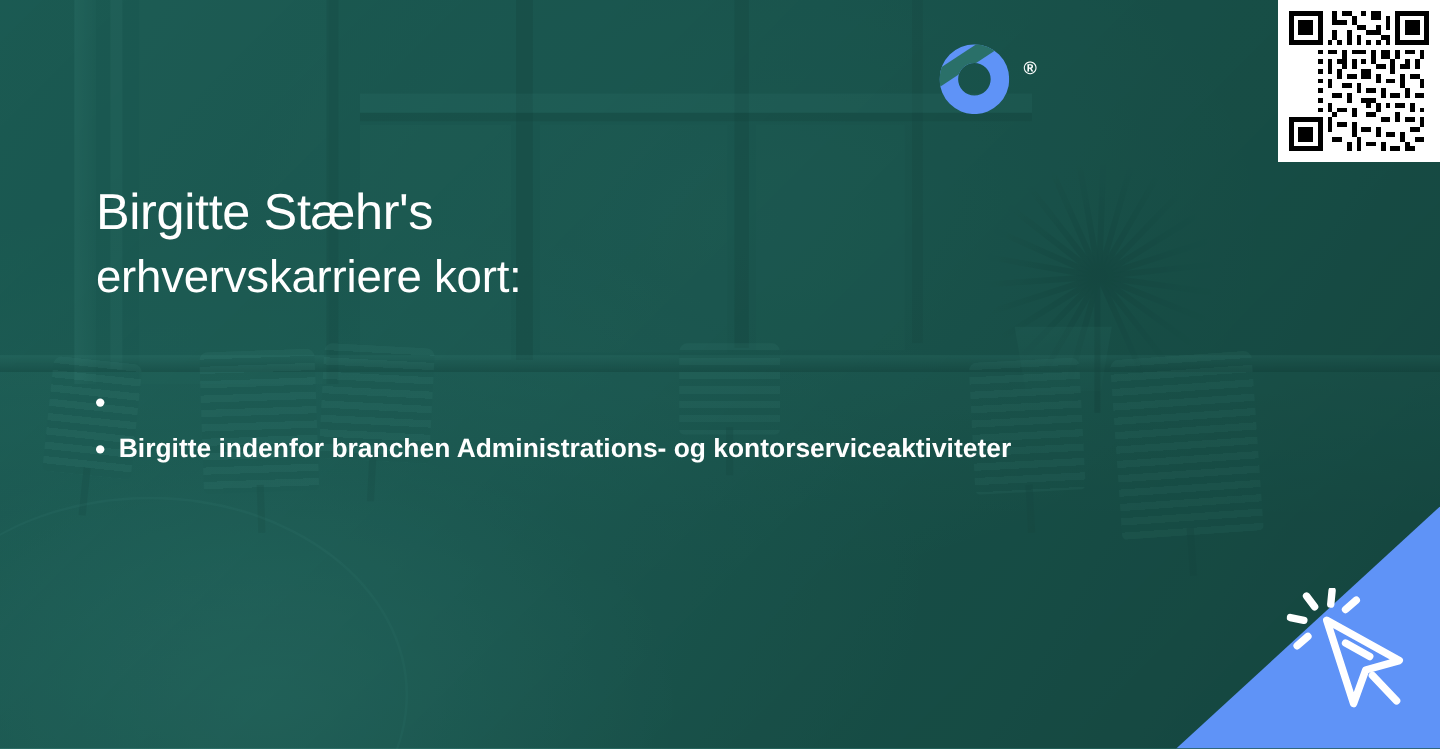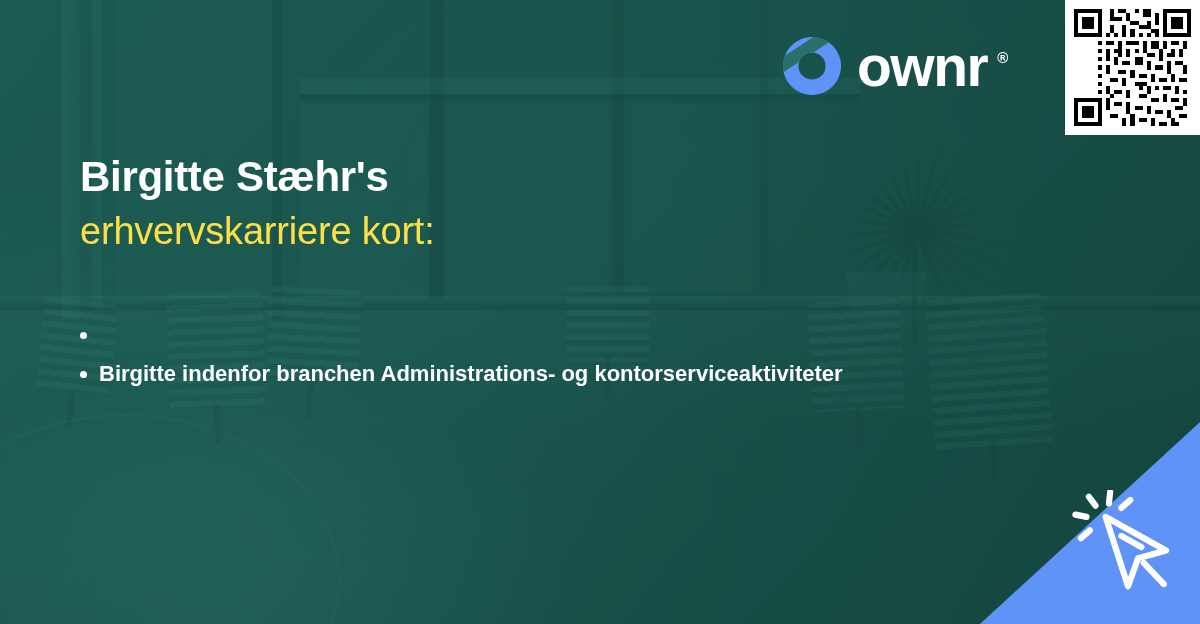--- a/index.html
+++ b/index.html
@@ -142,26 +142,26 @@
     position:absolute; left:1065px; top:0;
     width:135px; height:135px;
     background:#ffffff;
     padding:9px;
   }
   .qr { width:117px; height:117px; display:block; image-rendering:pixelated; }
 
   
   .content { position:absolute; left:80px; top:152px; width:960px; }
   .title-1 {
-    color:#ffffff; font-size:42px; font-weight:bold;
+    color:#ffffff; font-size:42px; font-weight:normal;
     letter-spacing:-.3px; line-height:1.17;
     white-space:nowrap;
   }
   .title-2 {
-    color:#fde047; font-size:38px; font-weight:normal;
+    color:#ffffff; font-size:38px; font-weight:normal;
     letter-spacing:-.2px; line-height:1.3; margin-top:6px;
     white-space:nowrap;
   }
 
   .bullets { position:absolute; left:80px; top:318px; width:1000px; }
   .bullet {
     display:flex; align-items:flex-start;
     color:#ffffff; font-size:22px; font-weight:bold;
     line-height:1.55; margin-bottom:18px;
   }
@@ -272,21 +272,20 @@
       <defs>
         <clipPath id="ring">
           <path d="M32 2a30 30 0 1 1 0 60 30 30 0 0 1 0-60zm0 16a14 14 0 1 0 0 28 14 14 0 0 0 0-28z"></path>
         </clipPath>
       </defs>
       <g clip-path="url(#ring)">
         <rect x="0" y="0" width="64" height="64" fill="#5f93f7"></rect>
         <path d="M-6 44 L70 -6 L70 -22 L-6 28 Z" fill="#2a7069"></path>
       </g>
     </svg>
-    <span class="brand-word">ownr</span>
     <span class="brand-reg">®</span>
   </div>
 
   <div class="qr-wrap">
     <svg class="qr" viewBox="0 0 29 29" shape-rendering="crispEdges">
       <rect width="29" height="29" fill="#fff"></rect>
       <g fill="#000">
 
         <rect x="0" y="0" width="7" height="1"></rect>
           <rect x="0" y="6" width="7" height="1"></rect>

